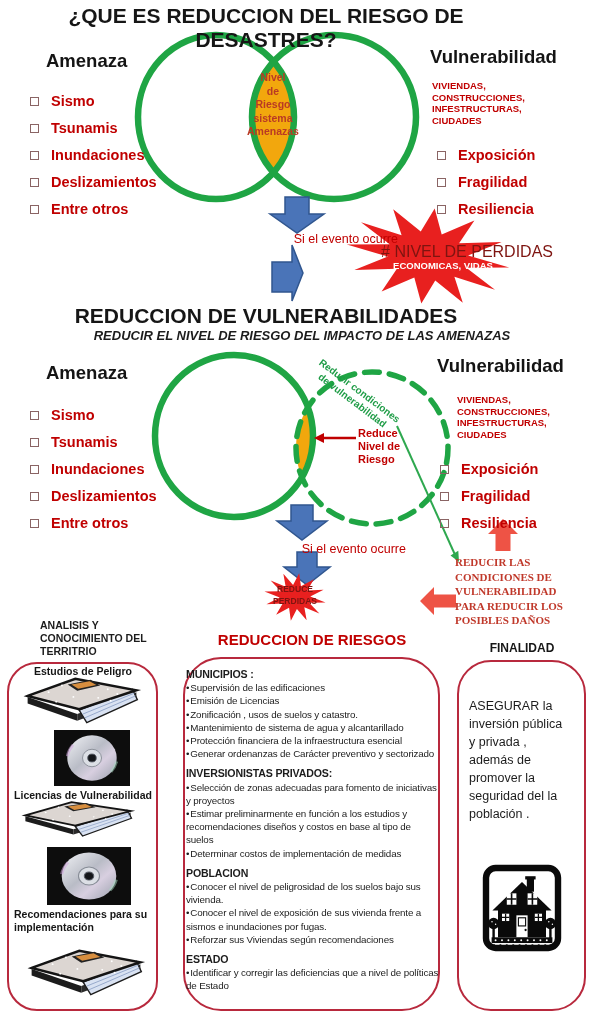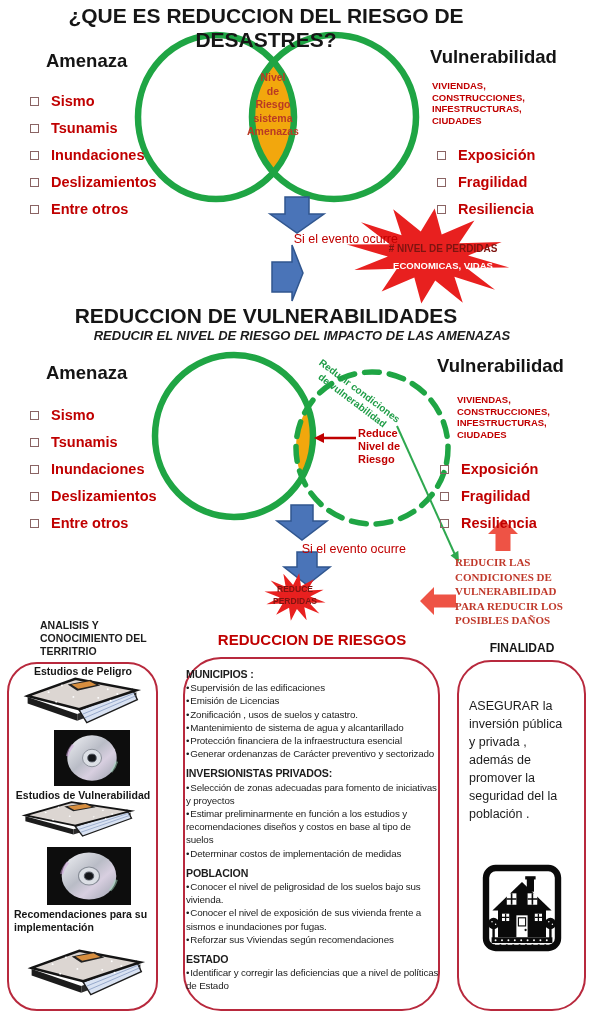--- a/index.html
+++ b/index.html
@@ -10,21 +10,21 @@
   .ttl{position:absolute;left:0;width:532px;text-align:center;font-weight:bold;color:#161616;font-size:21px;}
   .subttl{position:absolute;left:0;width:604px;text-align:center;font-weight:bold;font-style:italic;color:#1c1c1c;font-size:13px;}
   .secth{position:absolute;font-weight:bold;color:#141414;font-size:18.5px;}
   .row{position:absolute;display:flex;align-items:center;gap:12px;height:16px;}
   .sq{width:7px;height:7px;border:1.6px solid #8a6464;display:inline-block;flex:0 0 auto;}
   .itm{font-weight:bold;color:#C00000;font-size:14.5px;white-space:nowrap;}
   .caps{position:absolute;font-weight:bold;color:#C00000;font-size:9.5px;line-height:11.5px;}
   .lens{position:absolute;left:240px;top:71px;width:66px;text-align:center;font-weight:bold;
         color:#B93A24;font-size:10.5px;line-height:13.5px;}
   .evt{position:absolute;width:200px;text-align:right;font-weight:normal;color:#C00000;font-size:12.5px;}
-  .burst1a{position:absolute;left:333px;top:243px;width:220px;text-align:center;font-weight:bold;color:#7E1410;font-size:10px;}
+  .burst1a{position:absolute;left:333px;top:243px;width:220px;text-align:right;font-weight:normal;color:#7E1410;font-size:16px;}
   .burst1b{position:absolute;left:333px;top:260px;width:220px;text-align:center;font-weight:bold;color:#ffffff;font-size:9.5px;}
   .burst2{position:absolute;left:245px;width:100px;text-align:center;font-weight:bold;color:#7E1410;font-size:8.5px;}
   .rot{position:absolute;left:297px;top:384px;width:118px;text-align:center;font-weight:bold;color:#1E9C46;
        font-size:10px;line-height:11.5px;transform:rotate(37deg);}
   .reduce{position:absolute;left:358px;top:427px;font-weight:bold;color:#C00000;font-size:11px;line-height:13px;}
   .note{position:absolute;left:455px;top:555px;width:135px;text-align:left;font-weight:bold;
         color:#C0392B;font-size:11px;line-height:14.5px;font-family:"Liberation Serif",serif;}
   .bhead{position:absolute;left:40px;top:619px;font-weight:bold;color:#1c1c1c;font-size:10.5px;line-height:13px;}
   .rbox{position:absolute;border:2.6px solid #B8293D;background:#fff;}
   .boxlab{position:absolute;font-weight:bold;color:#161616;font-size:10.5px;}
@@ -301,21 +301,21 @@
   </div>
 
   <div class="rbox" style="left:7px;top:662px;width:147px;height:345px;border-radius:30px;"></div>
   <div class="boxlab" style="left:7px;top:665px;width:152px;text-align:center;">Estudios de Peligro</div>
   <svg class="abs" style="left:20px;top:676px;" width="124" height="57" viewBox="0 0 130 60" preserveAspectRatio="none">
       <use href="#book-g"></use>
     </svg>
   <svg class="abs" style="left:54px;top:730px;" width="76" height="56" viewBox="0 0 80 64" preserveAspectRatio="none">
       <use href="#cd-g"></use>
     </svg>
-  <div class="boxlab" style="left:7px;top:789px;width:152px;text-align:center;">Estudios de Vulnerabilidad</div>
+  <div class="boxlab" style="left:7px;top:789px;width:152px;text-align:center;">Licencias de Vulnerabilidad</div>
   <svg class="abs" style="left:18px;top:800px;" width="120" height="44" viewBox="0 0 130 60" preserveAspectRatio="none">
       <use href="#book-g"></use>
     </svg>
   <svg class="abs" style="left:47px;top:847px;" width="84" height="58" viewBox="0 0 80 64" preserveAspectRatio="none">
       <use href="#cd-g"></use>
     </svg>
   <div class="boxlab" style="left:14px;top:908px;width:138px;line-height:12.5px;">Recomendaciones  para  su implementación</div>
   <svg class="abs" style="left:24px;top:948px;" width="124" height="57" viewBox="0 0 130 60" preserveAspectRatio="none">
       <use href="#book-g"></use>
     </svg>

